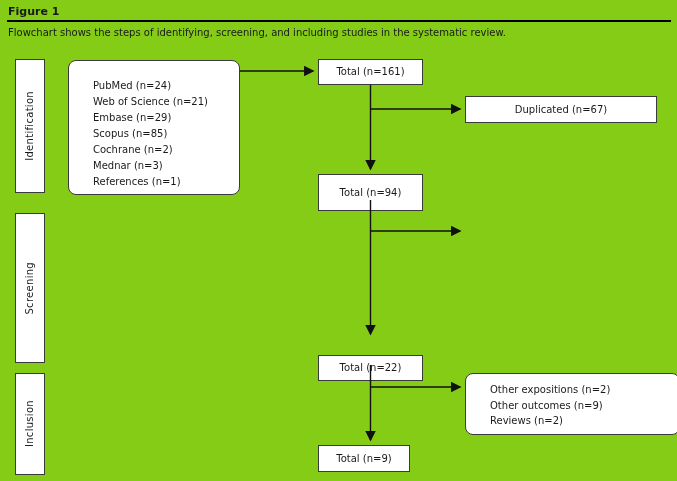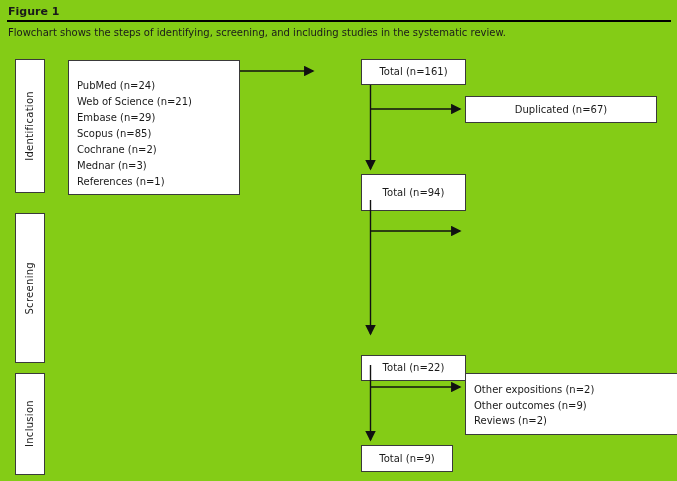--- a/index.html
+++ b/index.html
@@ -49,24 +49,24 @@
     transform: rotate(180deg);
     font-size: 10px;
     letter-spacing: 0.3px;
     white-space: nowrap;
   }
   .total-box {
     display: flex;
     align-items: center;
     justify-content: center;
     text-align: center;
-    margin-left: 43px;
   }
   .multi-box {
-    padding: 6px 6px 4px 8px;
+    padding: 6px 6px 4px 24px;
+    border-radius: 8px;
   }
   .multi-box .line { display: block; }
   .center-box {
     display: flex;
     align-items: center;
     justify-content: center;
     text-align: left;
   }
   .arrows {
     position: absolute;

